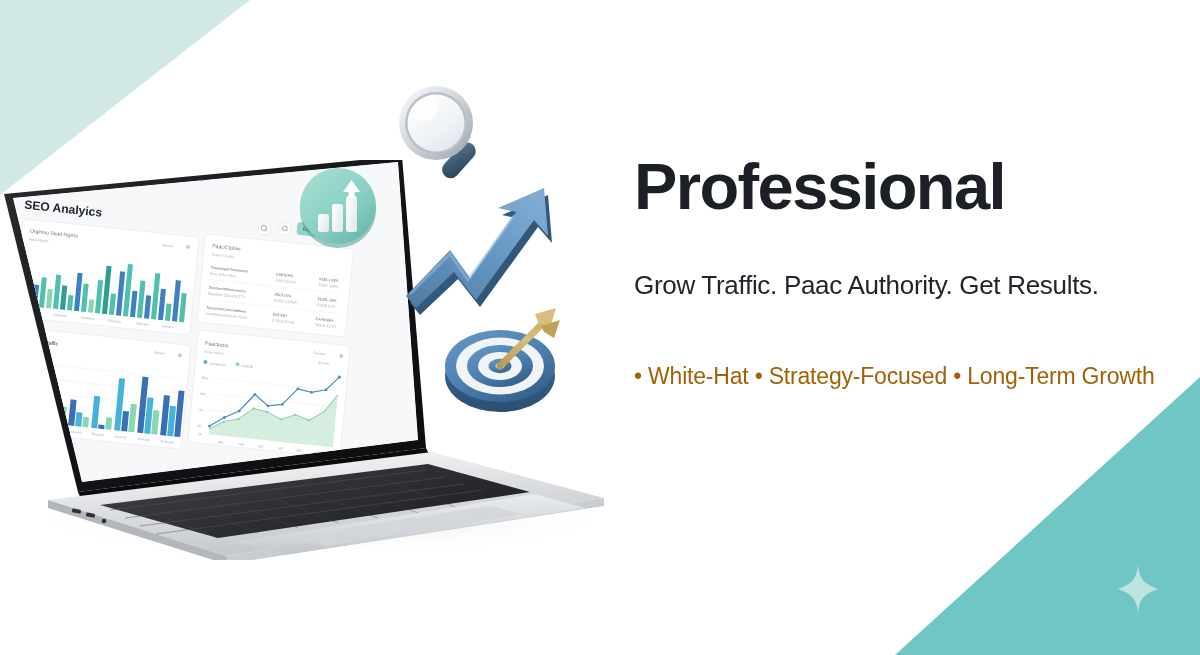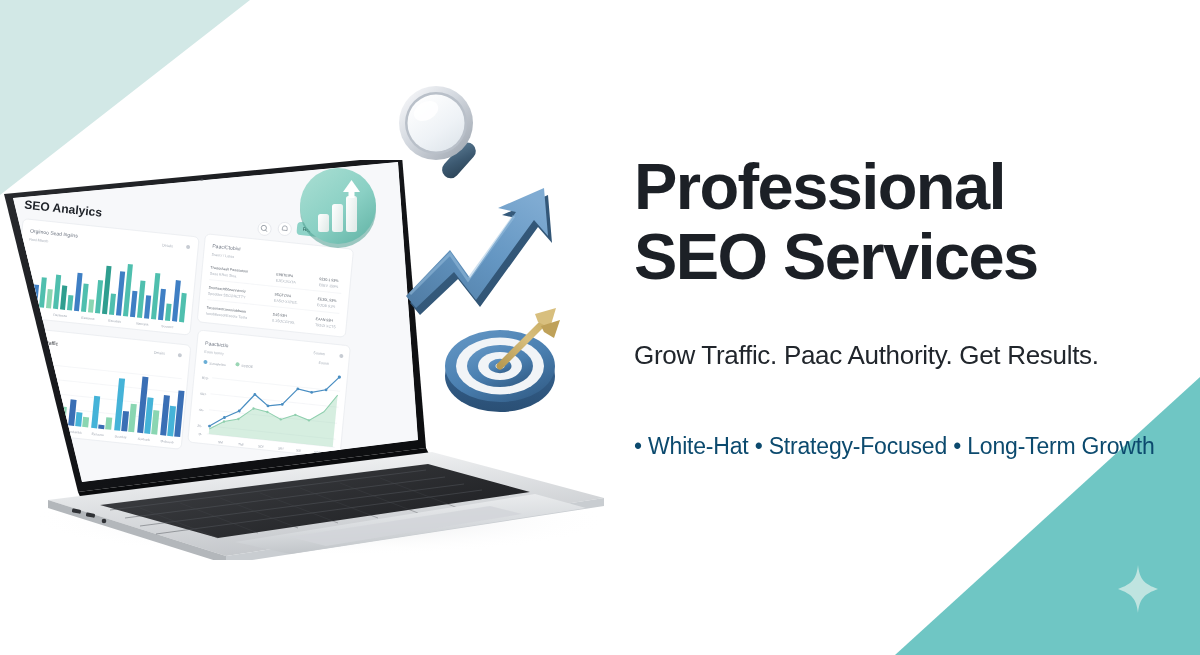--- a/index.html
+++ b/index.html
@@ -64,21 +64,21 @@
     margin: 0;
     margin-top: 48px;
     font-size: 26px;
     color: #21262c;
     letter-spacing: -0.3px;
   }
   .features {
     margin: 0;
     margin-top: 62px;
     font-size: 23px;
-    color: #0c4a6e;
+    color: #a16207;
     letter-spacing: -0.2px;
     white-space: nowrap;
   }
 
   
   .laptop {
     position: absolute;
     left: -10px;
     top: 160px;
     width: 620px;
@@ -497,18 +497,18 @@
     <circle cx="42" cy="44" r="38" fill="#4f9e90" opacity="0.55"></circle>
     <circle cx="42" cy="40" r="38" fill="url(#discG)"></circle>
     <rect x="22" y="48" width="11" height="18" rx="2.5" fill="url(#barW)"></rect>
     <rect x="36" y="38" width="11" height="28" rx="2.5" fill="url(#barW)"></rect>
     <rect x="50" y="30" width="11" height="36" rx="2.5" fill="url(#barW)"></rect>
     <path d="M55.5,26 L47,26 L55.5,14 L64,26 L55.5,26 Z" fill="#ffffff"></path>
     <rect x="52.5" y="22" width="6" height="10" fill="#ffffff"></rect>
   </svg>
 
   <div class="text-col">
-    <h1 class="headline"><span>Professional</span><span class="line2">SEO Services</span></h1>
+    <h1 class="headline"><span>Professional</span></h1>
     <p class="subhead">Grow Traffic. Paac Authority. Get Results.</p>
     <p class="features">• White-Hat • Strategy-Focused • Long-Term Growth</p>
   </div>
 
 </div>
 
 </body></html>

